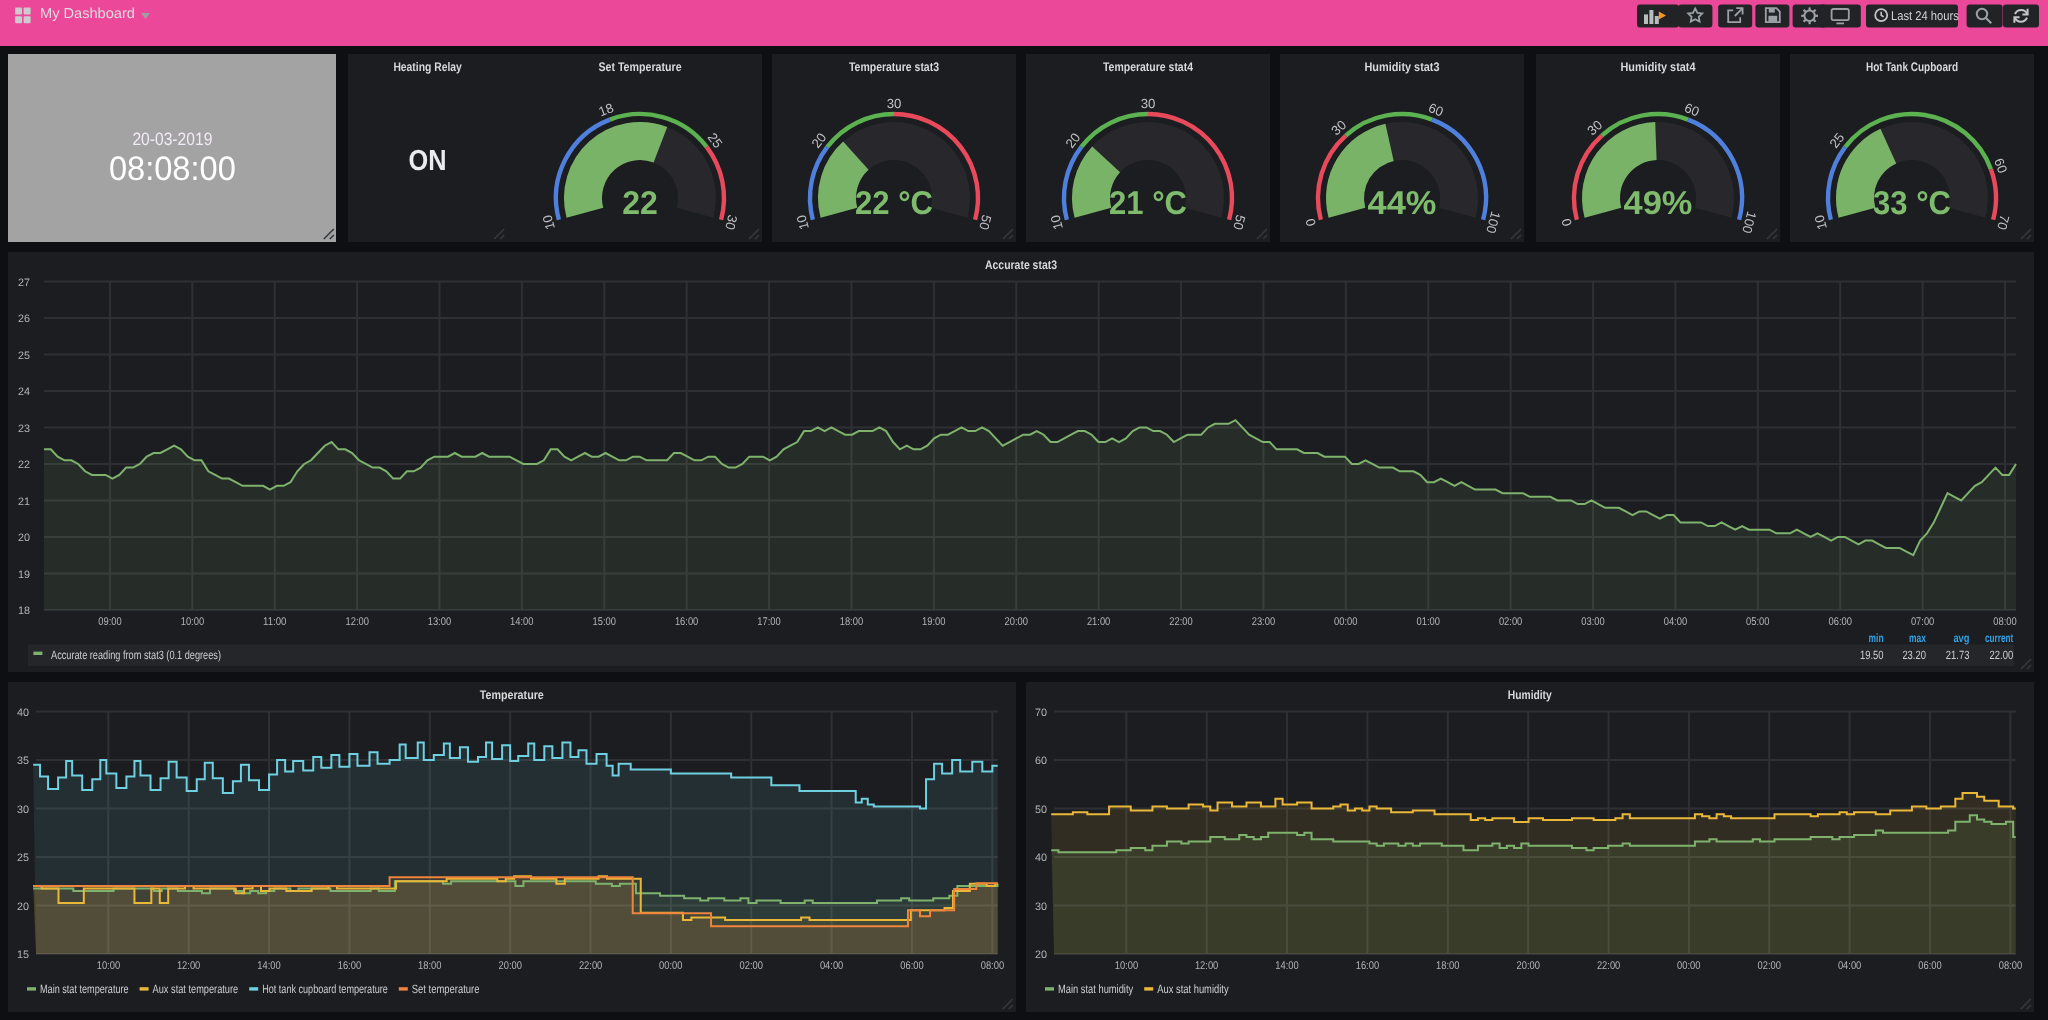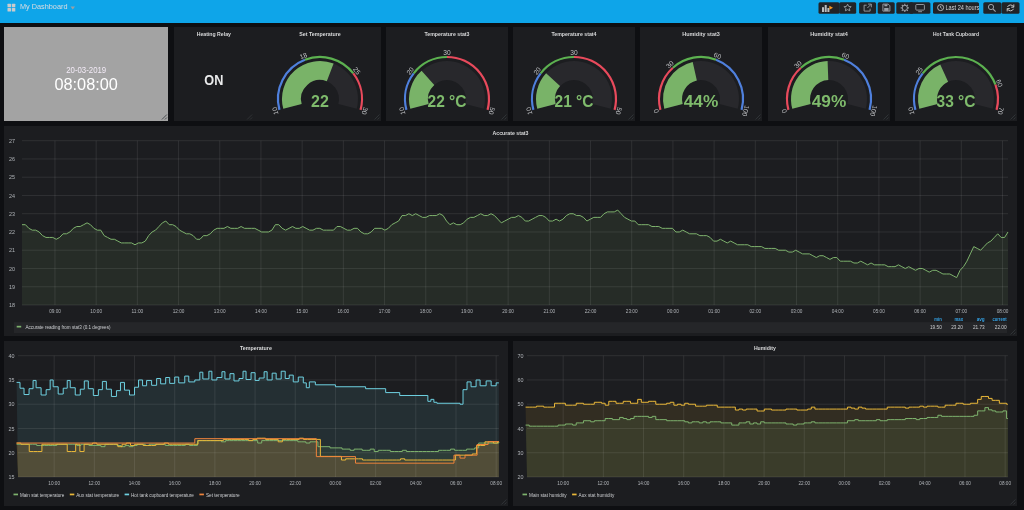--- a/index.html
+++ b/index.html
@@ -1,13 +1,13 @@
 <!DOCTYPE html>
 <html><head><meta charset="utf-8"><style>html,body{margin:0;padding:0;width:1024px;height:510px;background:#0e0f12;font-family:"Liberation Sans",sans-serif;overflow:hidden}.panel{position:absolute}svg{font-family:"Liberation Sans",sans-serif}</style></head><body>
-<div style="position:absolute;left:0;top:0;width:1024px;height:23px;background:#0ea5e9">
+<div style="position:absolute;left:0;top:0;width:1024px;height:23px;background:#ec4899">
     <svg width="1024" height="23" style="position:absolute;left:0;top:0">
       <rect x="7.5" y="3.8" width="3.5" height="3.5" rx="0.5" fill="#c9cbcd"></rect>
       <rect x="11.8" y="3.8" width="3.5" height="3.5" rx="0.5" fill="#c9cbcd"></rect>
       <rect x="7.5" y="8.1" width="3.5" height="3.5" rx="0.5" fill="#c9cbcd"></rect>
       <rect x="11.8" y="8.1" width="3.5" height="3.5" rx="0.5" fill="#c9cbcd"></rect>
       <text x="20.0" y="9.2" textLength="47.5" lengthAdjust="spacingAndGlyphs" font-size="7.2" fill="#dcdde0">My Dashboard</text>
       <path d="M70.5 6.5 L75 6.5 L72.75 9.5 Z" fill="#9aa0a6"></path>
       <rect x="818.5" y="2.2" width="21" height="11.5" rx="1.5" fill="#212327"></rect>
       <rect x="839.2" y="2.2" width="17" height="11.5" rx="1.5" fill="#212327"></rect>
       <rect x="859.1" y="2.2" width="17" height="11.5" rx="1.5" fill="#212327"></rect>

